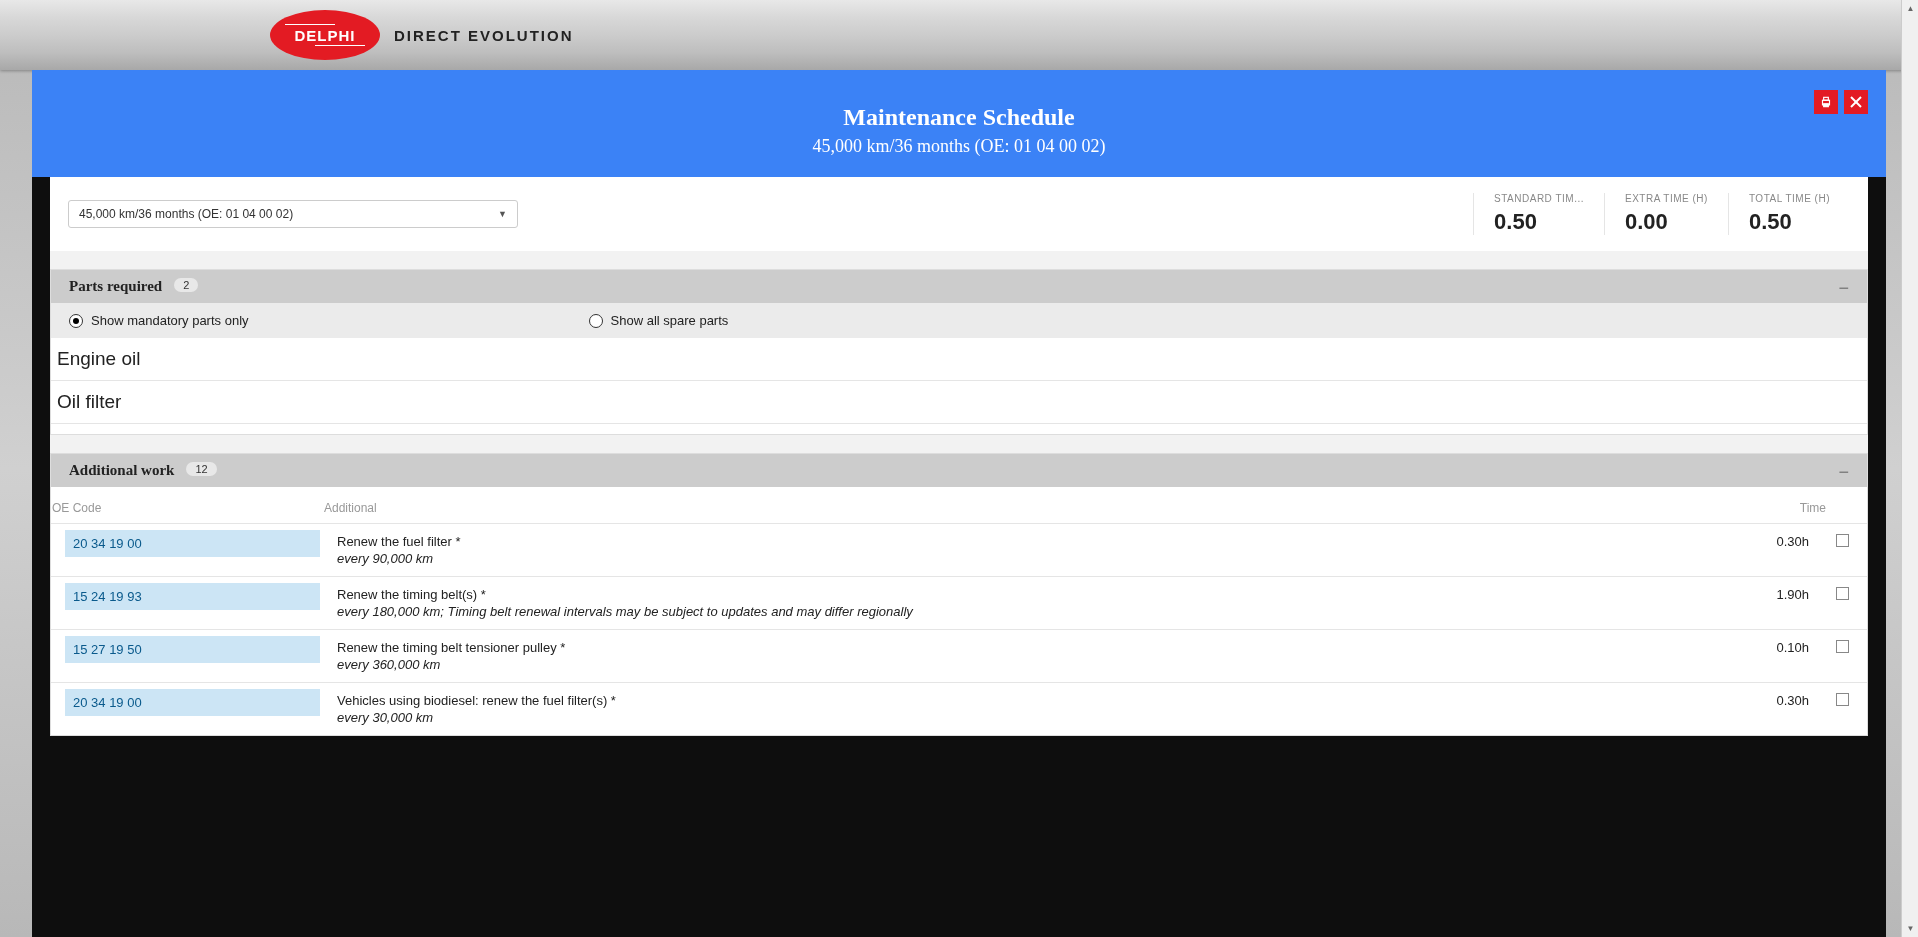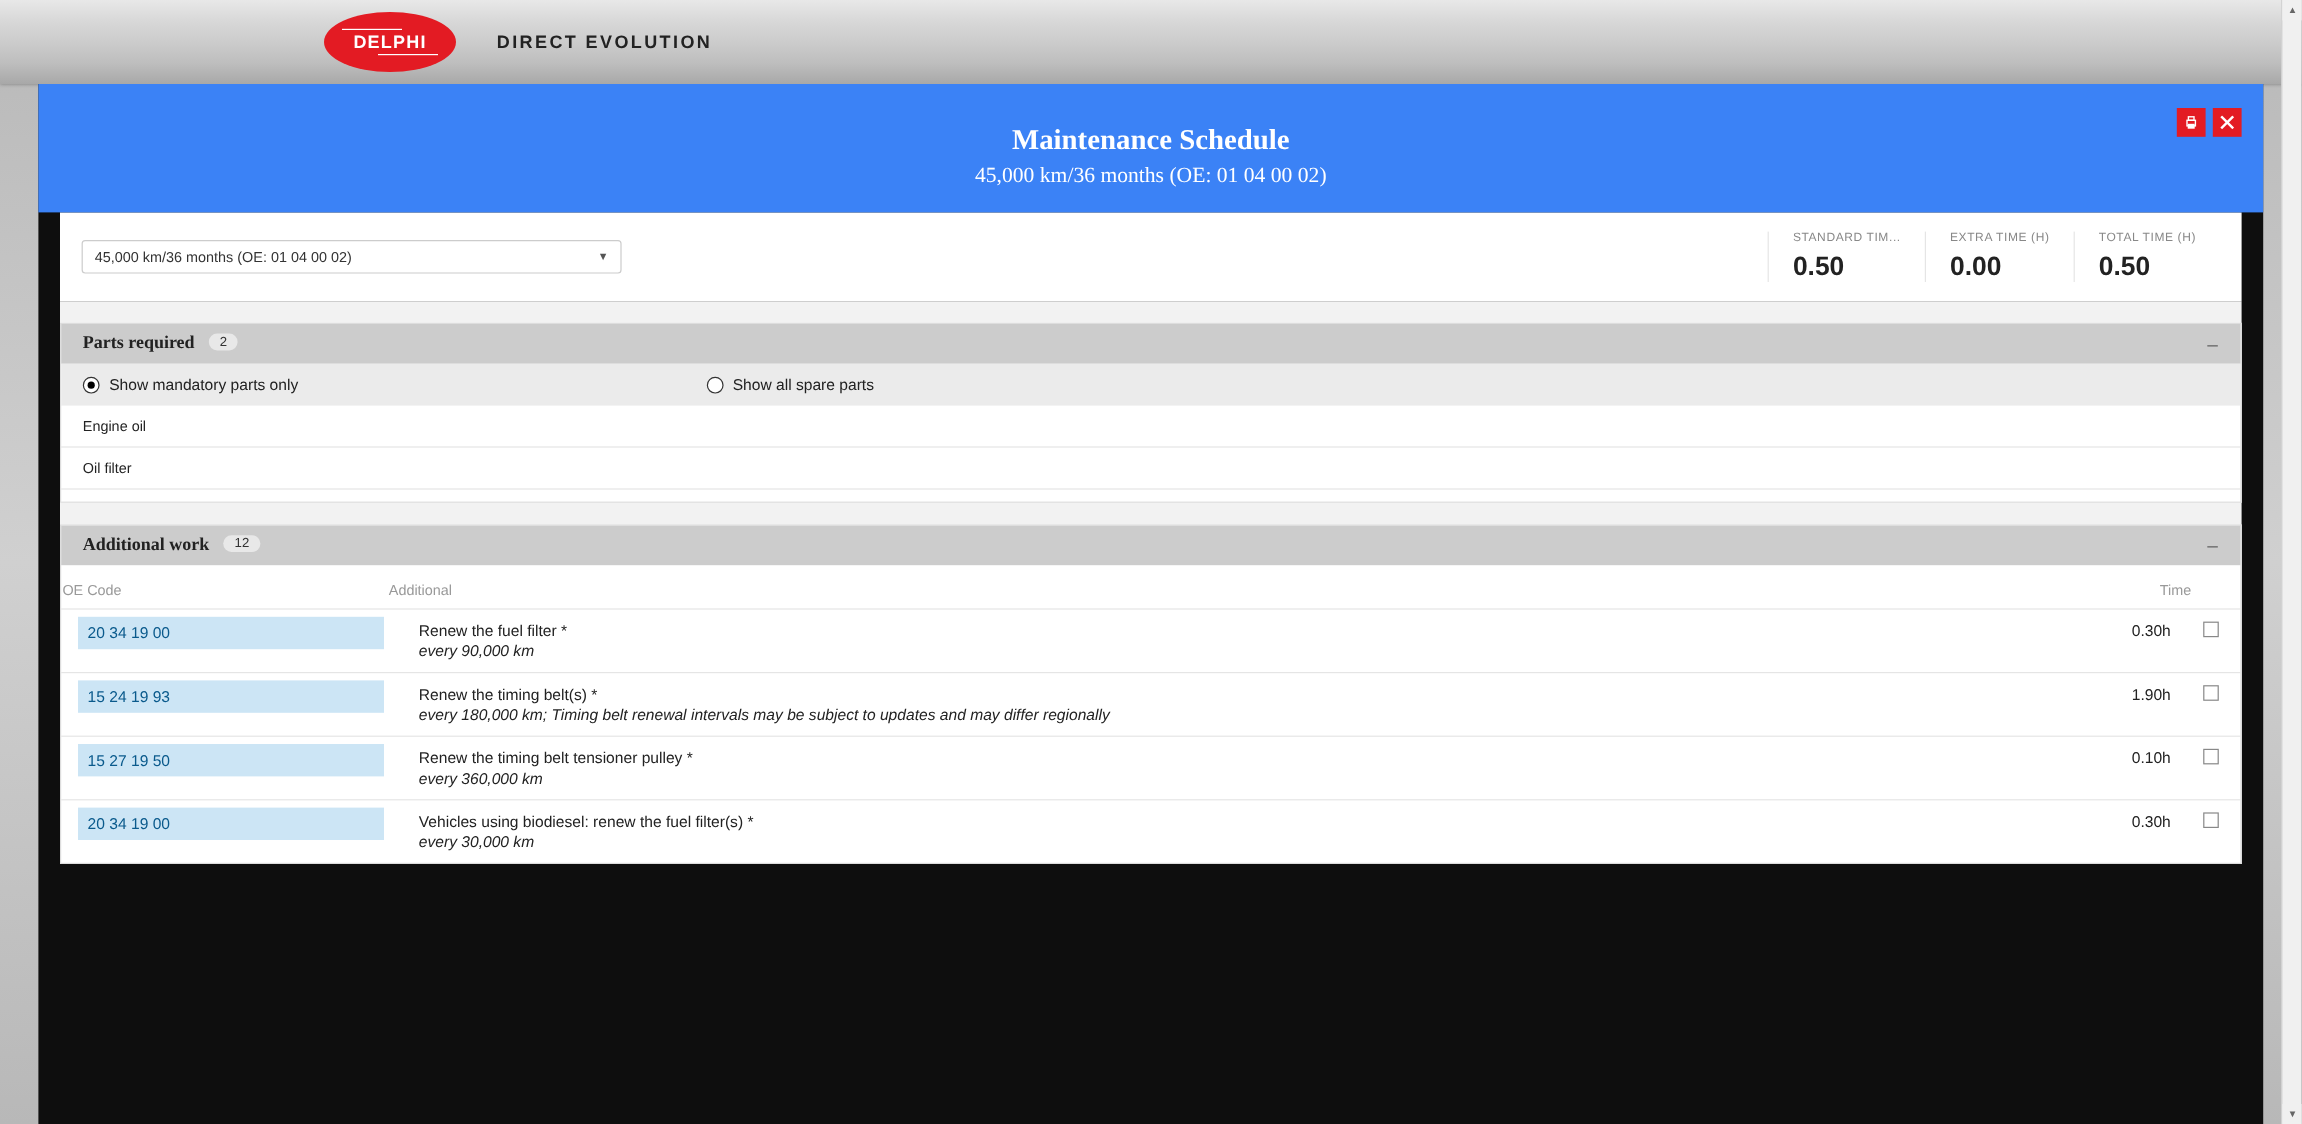--- a/index.html
+++ b/index.html
@@ -36,21 +36,21 @@
   height: 70px;
   background: linear-gradient(to bottom, #e8e8e8 0%, #d8d8d8 25%, #cccccc 50%, #bebebe 75%, #a8a8a8 100%);
   display: flex;
   align-items: center;
   padding-left: 270px;
   box-shadow: 0 1px 3px rgba(0,0,0,0.3);
 }
 .logo-wrap {
   display: flex;
   align-items: center;
-  gap: 34px;
+  gap: 14px;
 }
 .logo-ellipse {
   width: 110px;
   height: 50px;
   background: #e31b23;
   border-radius: 50%;
   display: flex;
   align-items: center;
   justify-content: center;
   color: #fff;
@@ -232,24 +232,24 @@
   background: #fff;
 }
 .radio-circle.checked::after {
   content: '';
   width: 6px;
   height: 6px;
   background: #000;
   border-radius: 50%;
 }
 .part-row {
-  padding: 10px 18px;
+  padding: 10px 6px;
   border-bottom: 1px solid #e5e5e5;
   font-family: Arial, sans-serif;
-  font-size: 12px;
+  font-size: 19px;
   color: #222;
 }
 .part-row:last-child { border-bottom: none; margin-bottom: 10px; border-bottom: 1px solid #e5e5e5;}
 .table-header-row {
   display: flex;
   padding: 14px 1px 8px;
   font-family: Arial, sans-serif;
   font-size: 12px;
   color: #999;
 }
@@ -264,21 +264,21 @@
   font-family: Arial, sans-serif;
   font-size: 13px;
   align-items: flex-start;
 }
 .oe-badge {
   background: #cce5f5;
   width: 255px;
   padding: 6px 8px;
   color: #0a5a8c;
   font-size: 13px;
-  margin: -4px 29px -4px -4px;
+  margin: -4px 17px -4px -4px;
 }
 .desc-block { flex: 1; color: #222; }
 .desc-note { font-style: italic; margin-top: 2px; color: #222;}
 .time-block { width: 90px; text-align: right; color: #222; padding-top: 0;}
 .check-block { width: 40px; text-align: right; }
 .check-box {
   width: 13px;
   height: 13px;
   border: 1px solid #888;
   display: inline-block;

